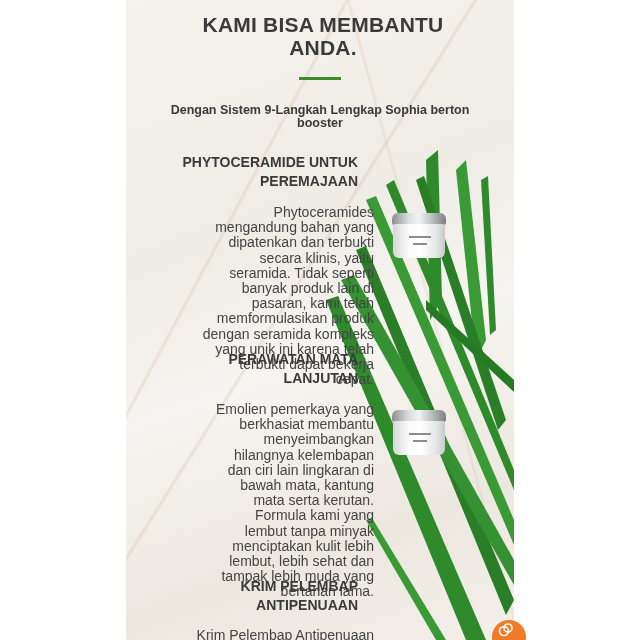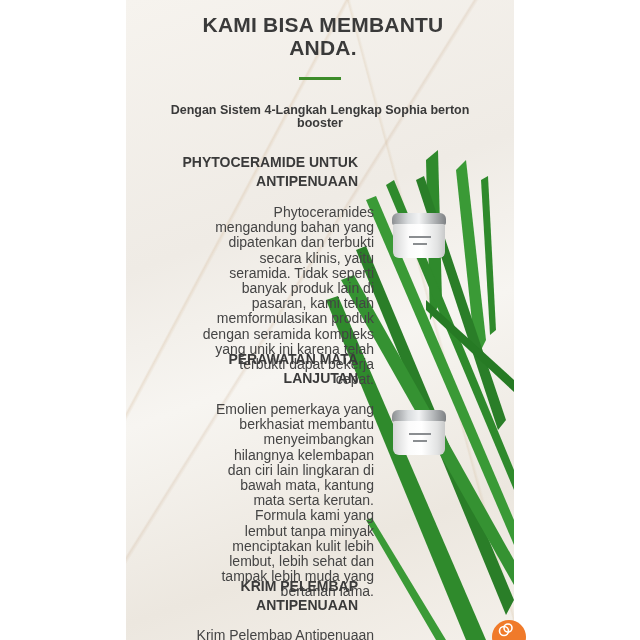--- a/index.html
+++ b/index.html
@@ -100,23 +100,23 @@
     <div class="lid"></div>
     <div class="body">
         <div class="label-line" style="top:12px;"></div>
         <div class="label-line" style="top:19px; width:14px; left:20px;"></div>
       </div>
   </div>
 
   <div class="content">
     <h1 class="main-title" style="margin:3px;">KAMI BISA MEMBANTU ANDA.</h1>
     <div class="divider"></div>
-    <div class="subtitle">Dengan Sistem 4-Langkah Lengkap Sophia berton booster</div>
+    <div class="subtitle">Dengan Sistem 9-Langkah Lengkap Sophia berton booster</div>
 
-    <div class="sec-title" style="top:153px; width:190px;">PHYTOCERAMIDE UNTUK ANTIPENUAAN</div>
+    <div class="sec-title" style="top:153px; width:190px;">PHYTOCERAMIDE UNTUK PEREMAJAAN</div>
     <div class="sec-body" style="top:205px; width:176px;">Phytoceramides mengandung bahan yang dipatenkan dan terbukti secara klinis, yaitu seramida. Tidak seperti banyak produk lain di pasaran, kami telah memformulasikan produk dengan seramida kompleks yang unik ini karena telah terbukti dapat bekerja cepat.</div>
 
     <div class="sec-title" style="top:350px; width:150px;text-align:right;">PERAWATAN MATA LANJUTAN</div>
     <div class="sec-body" style="top:402px; width:162px;">Emolien pemerkaya yang berkhasiat membantu menyeimbangkan hilangnya kelembapan dan ciri lain lingkaran di bawah mata, kantung mata serta kerutan. Formula kami yang lembut tanpa minyak menciptakan kulit lebih lembut, lebih sehat dan tampak lebih muda yang bertahan lama.</div>
 
     <div class="sec-title" style="top:577px; width:150px;">KRIM PELEMBAP ANTIPENUAAN</div>
     <div class="sec-body" style="top:628px; width:180px;">Krim Pelembap Antipenuaan</div>
   </div>
 </div>
 

